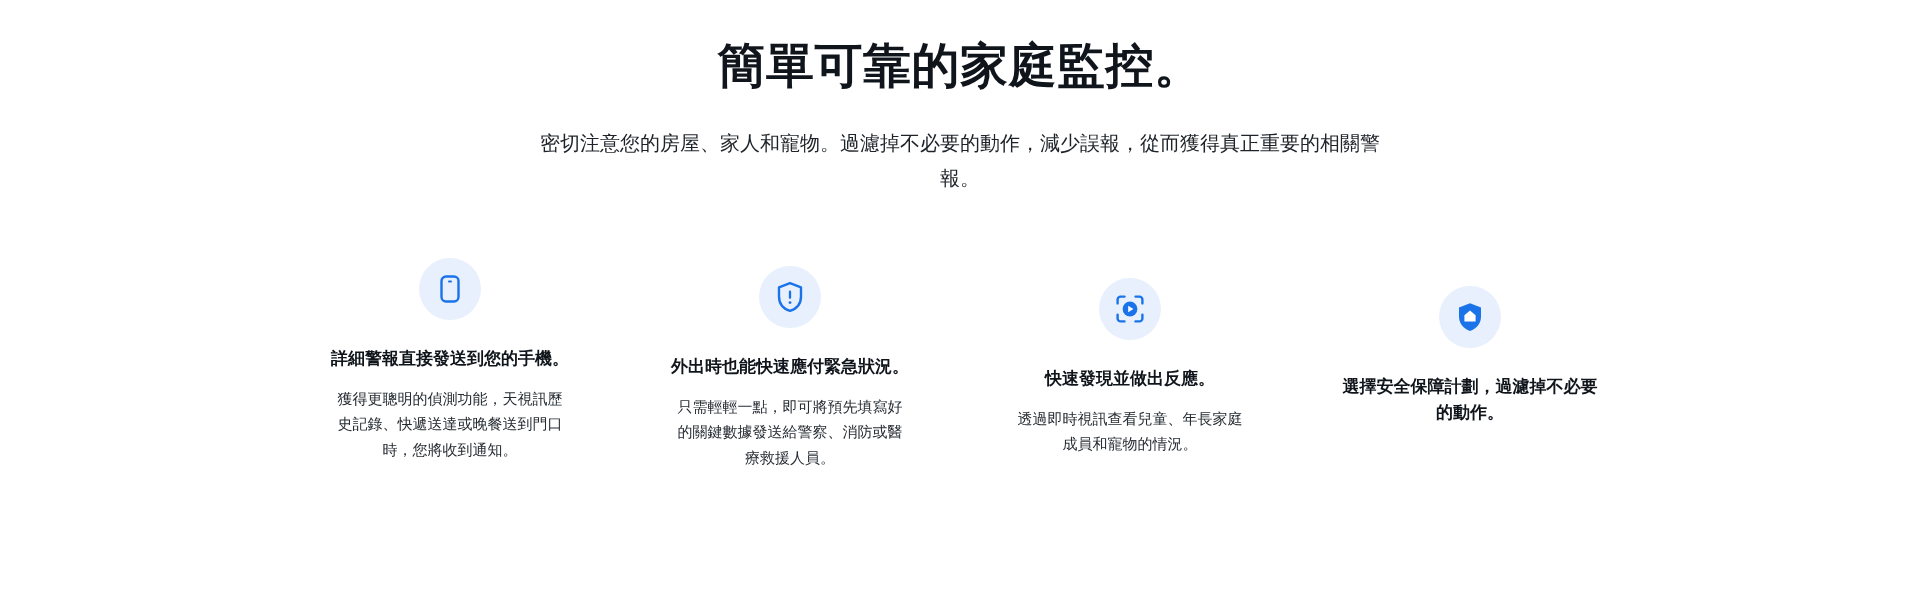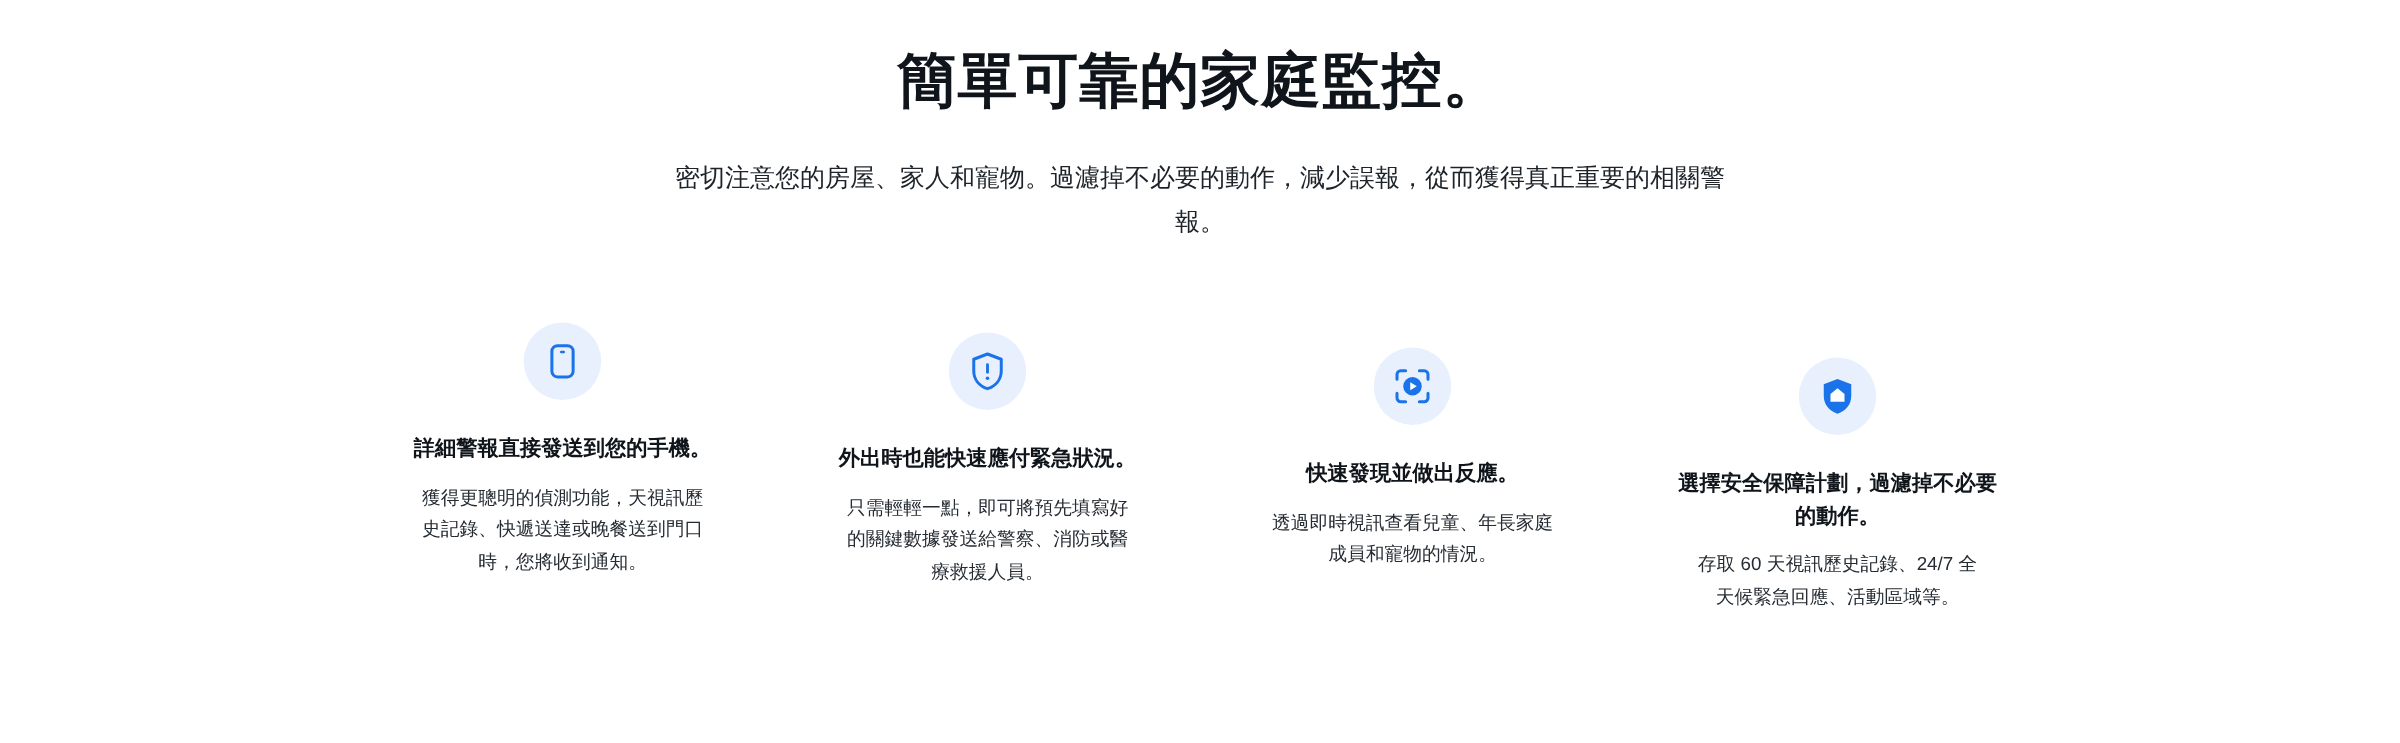--- a/index.html
+++ b/index.html
@@ -154,17 +154,16 @@
     </div>
 
     <div class="feature f3">
       <div class="feature-icon-wrap">
         <svg width="28" height="32" viewBox="0 0 28 32" fill="none" aria-hidden="true">
           <path d="M14 2.2L25 6.4v9.1c0 7.1-4.5 12.3-11 14.4-6.5-2.1-11-7.3-11-14.4V6.4L14 2.2z" fill="#1a73e8"></path>
           <path d="M14 9.6l5.6 4.6v6.2H8.4v-6.2L14 9.6z" fill="#ffffff"></path>
         </svg>
       </div>
       <h3 class="feature-title">選擇安全保障計劃，過濾掉不必要的動作。</h3>
-      <p class="feature-desc">存取 60 天視訊歷史記錄、24/7 全天候緊急回應、活動區域等。</p>
     </div>
 
   </section>
 </div>
 
 </body></html>

